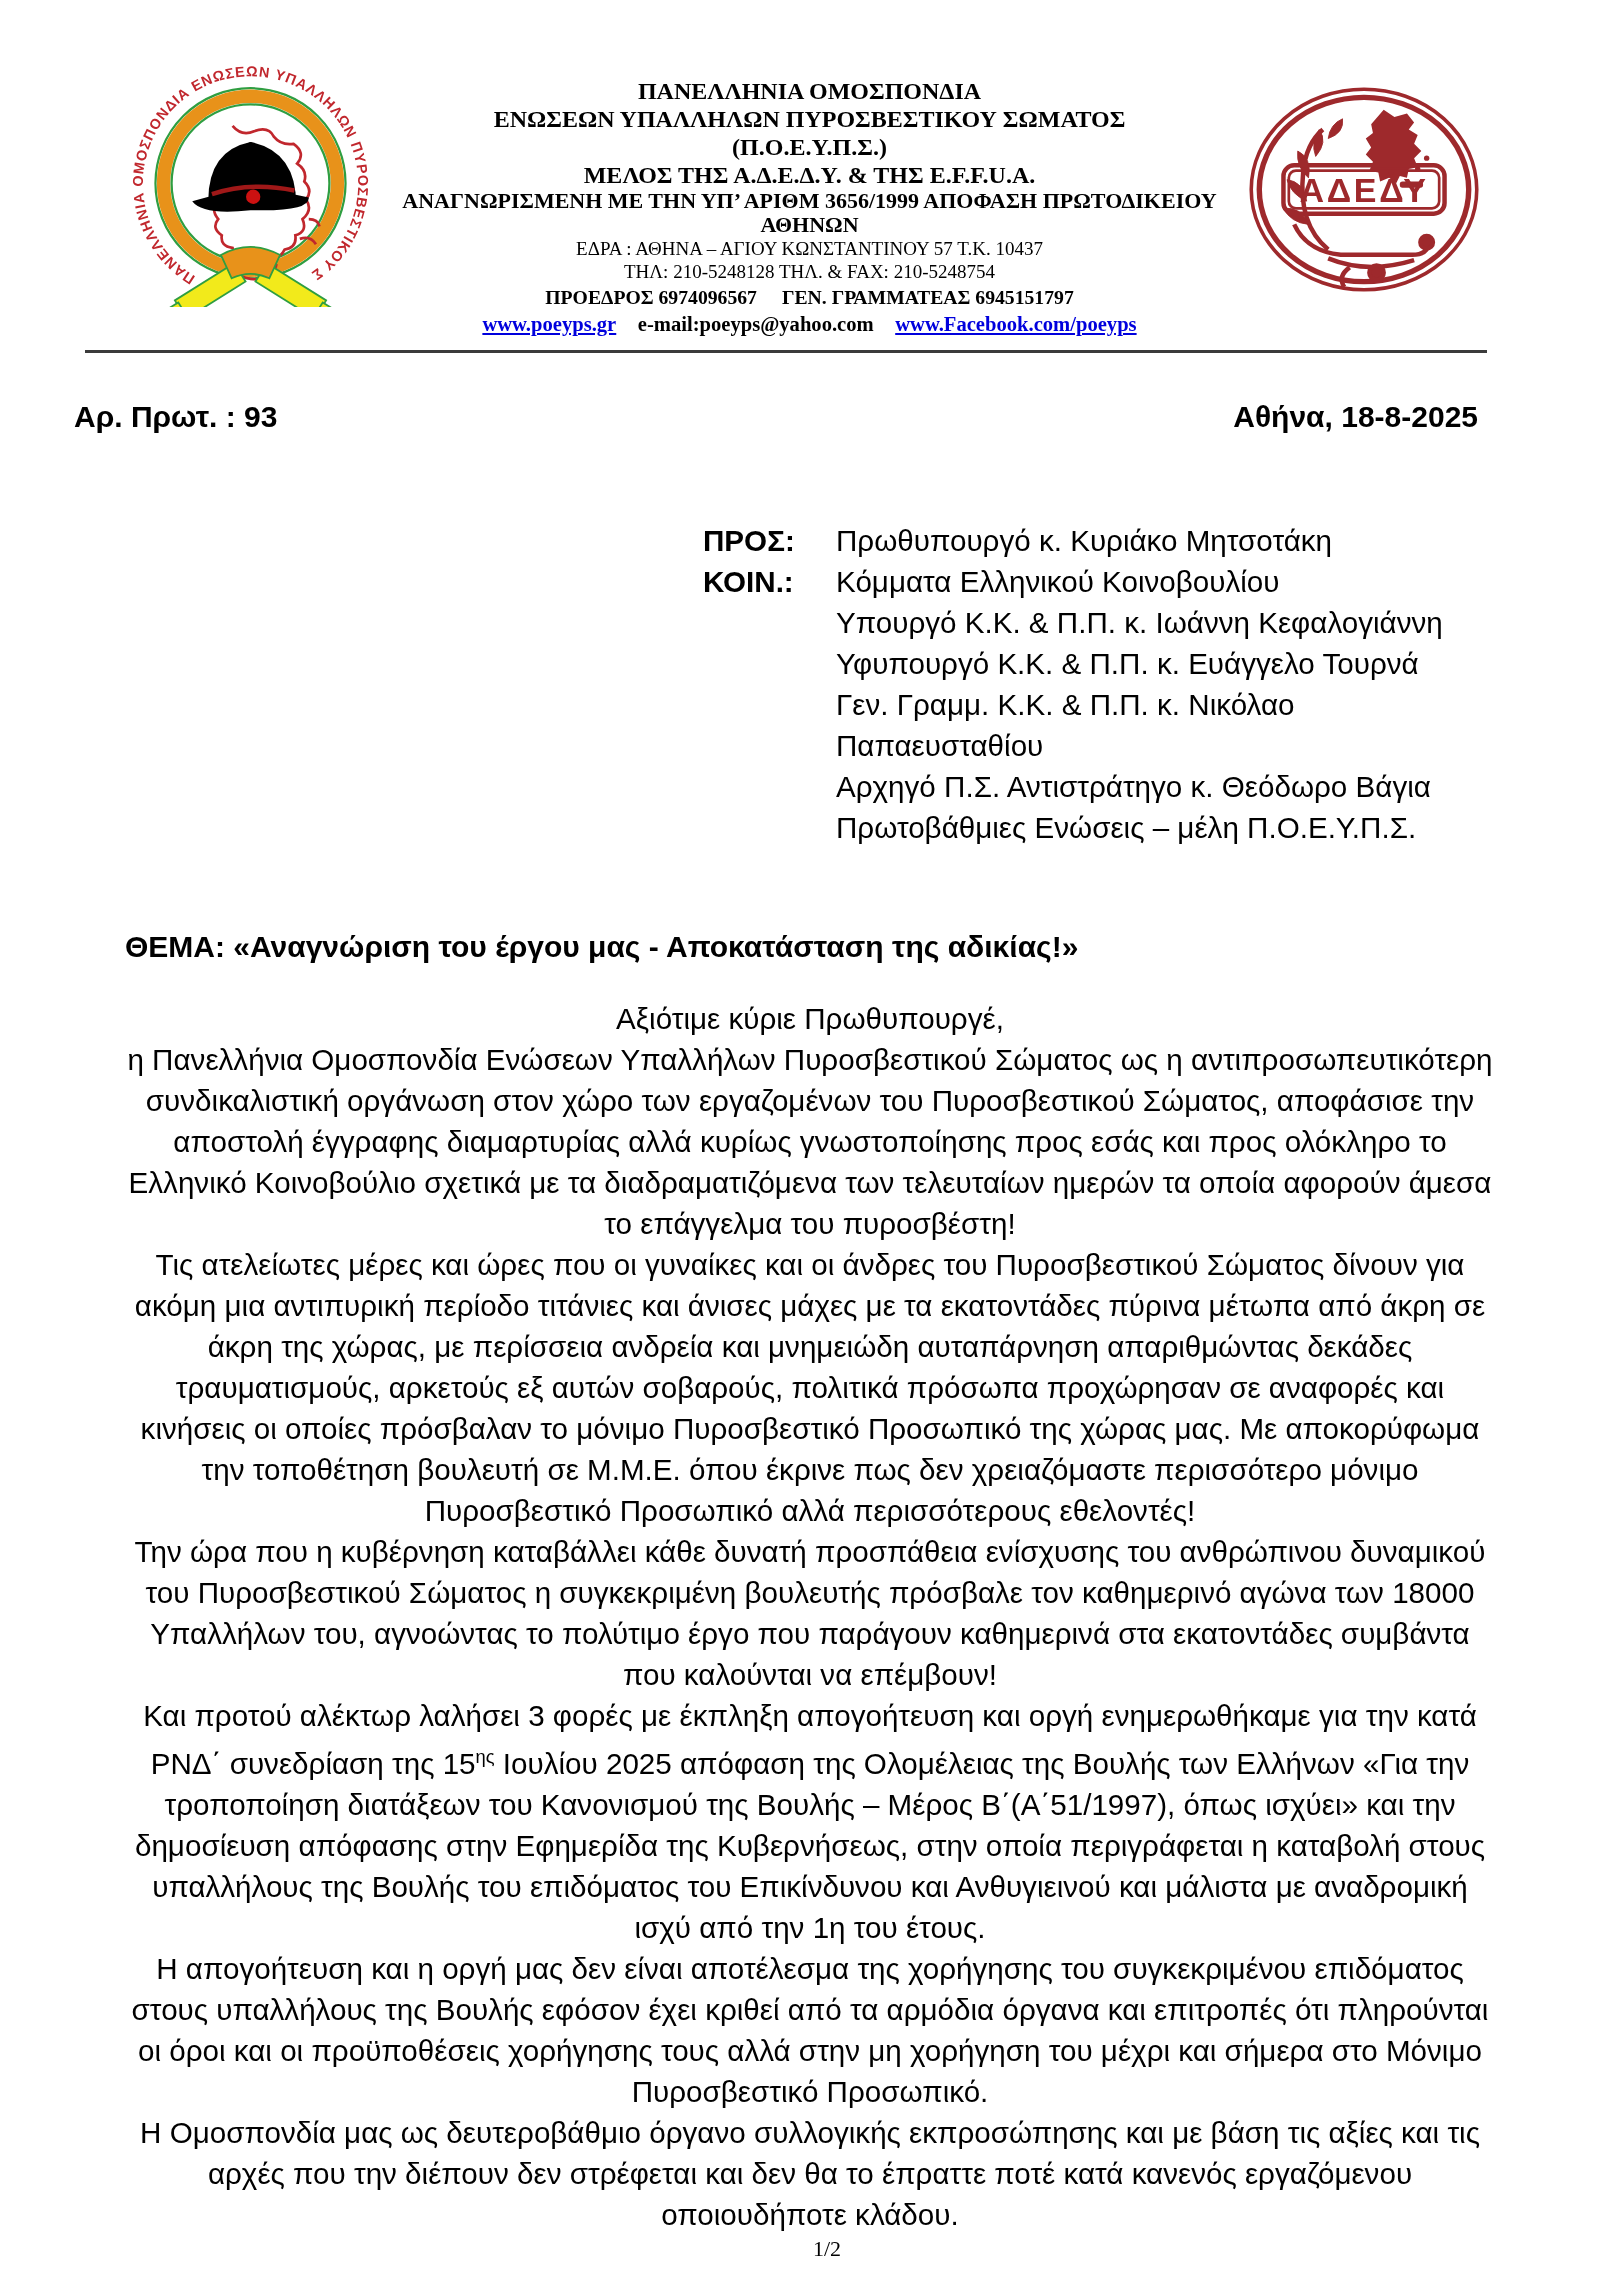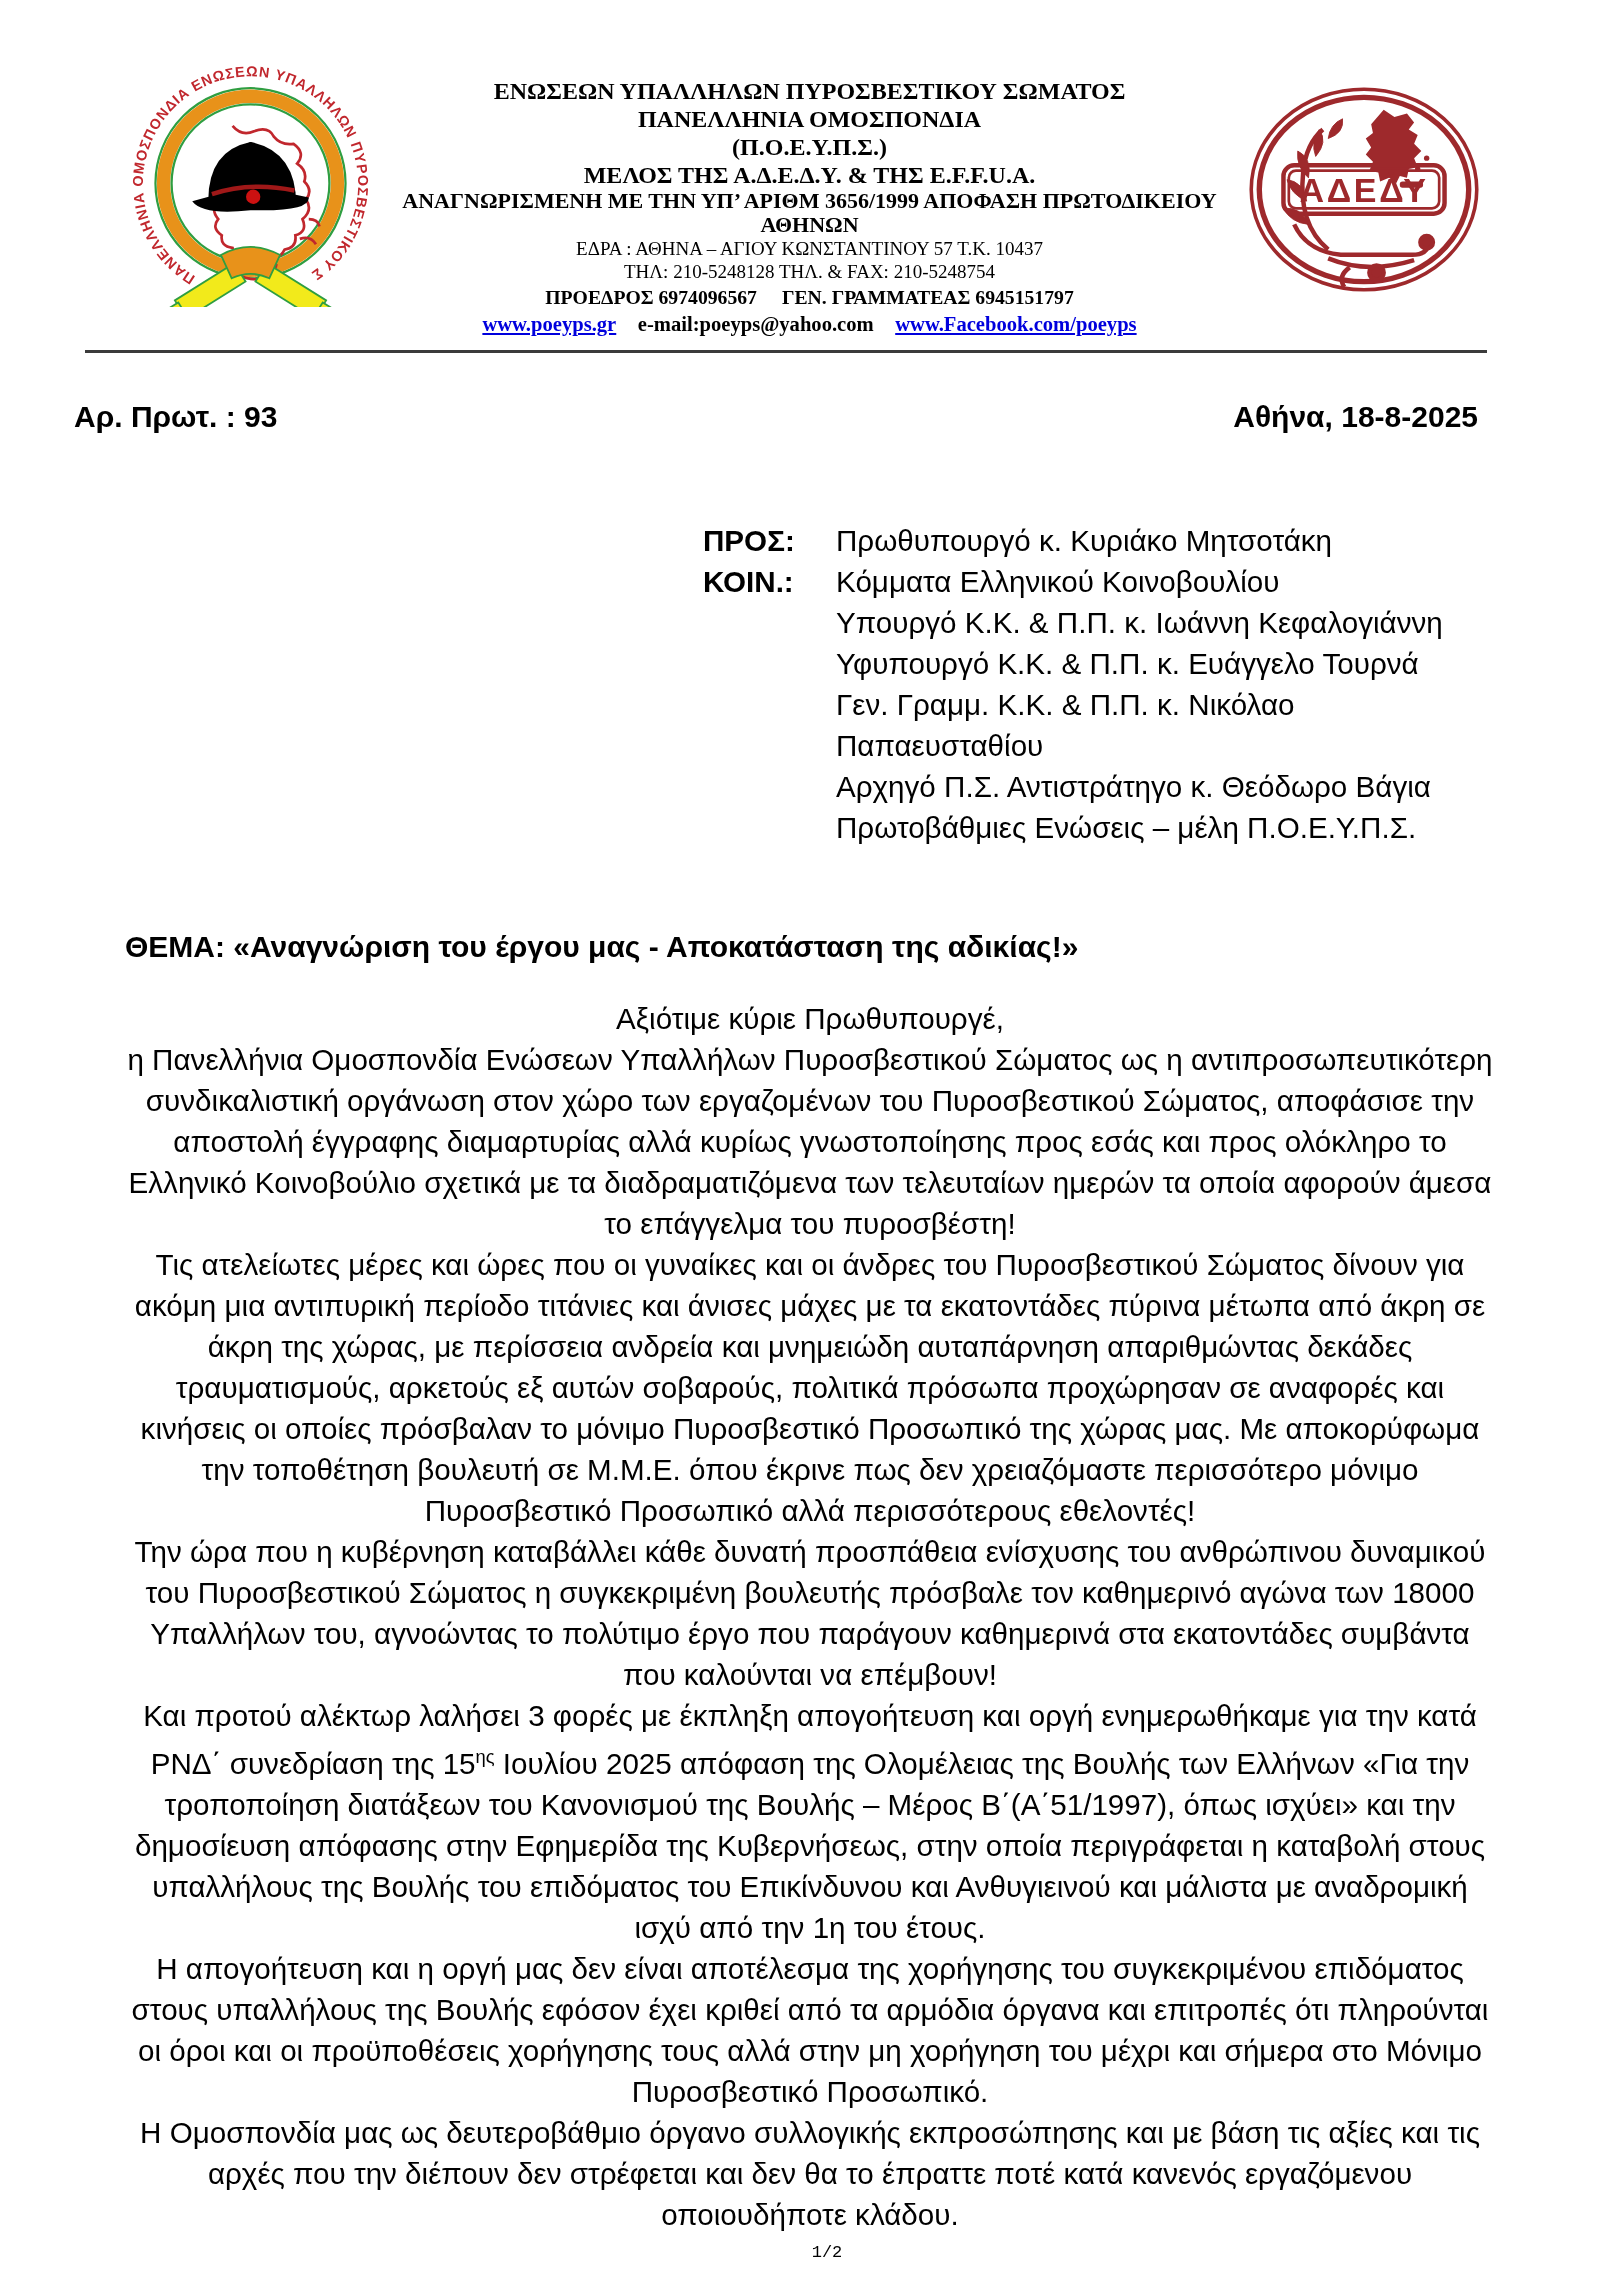--- a/index.html
+++ b/index.html
@@ -37,21 +37,21 @@
   .rcpt-label{width:133px;flex:none;font-weight:bold;}
   
   .subject{margin:82px 125px 0 125px;font-weight:bold;font-size:30px;}
   
   .body-text{margin:34px 125px 0 125px;font-size:29.6px;line-height:41px;text-align:justify;}
   .body-text p{margin:0;text-align:center;}
   .salutation{text-align:left;}
   sup{font-size:0.62em;}
   
   .page-number{position:absolute;left:0;right:0;bottom:31px;text-align:center;
-    font-family:Liberation Mono, monospace;font-size:17px;padding-left:34px;}
+    font-family:Liberation Serif, serif;font-size:22px;padding-left:34px;}
 </style>
 </head>
 <body>
 
 <div class="page">
 
   <div class="header">
 
     <div class="logo-left">
       <svg viewBox="0 0 282 290" width="253" height="260">
@@ -91,22 +91,22 @@
           <g transform="translate(141,244) rotate(32)">
             <rect x="14" y="-12" width="78" height="24" fill="#f2ea1b"></rect>
             <rect x="90" y="-8" width="18" height="16" fill="#f2ea1b"></rect>
           </g>
           <path d="M108 232 Q141 214 174 232 L162 258 Q141 248 120 258 Z" fill="#e8921a" stroke="#2f9e41"></path>
         </g>
       </svg>
     </div>
 
     <div class="header-center">
+      <div class="org-line">ΠΑΝΕΛΛΗΝΙΑ ΟΜΟΣΠΟΝΔΙΑ</div>
       <div class="org-line">ΕΝΩΣΕΩΝ ΥΠΑΛΛΗΛΩΝ ΠΥΡΟΣΒΕΣΤΙΚΟΥ ΣΩΜΑΤΟΣ</div>
-      <div class="org-line">ΠΑΝΕΛΛΗΝΙΑ ΟΜΟΣΠΟΝΔΙΑ</div>
       <div class="org-line">(Π.Ο.Ε.Υ.Π.Σ.)</div>
       <div class="org-line">ΜΕΛΟΣ ΤΗΣ Α.Δ.Ε.Δ.Υ. &amp; ΤΗΣ E.F.F.U.A.</div>
       <div class="org-line small">ΑΝΑΓΝΩΡΙΣΜΕΝΗ ΜΕ ΤΗΝ ΥΠ’ ΑΡΙΘΜ 3656/1999 ΑΠΟΦΑΣΗ ΠΡΩΤΟΔΙΚΕΙΟΥ ΑΘΗΝΩΝ</div>
       <div class="addr-line">ΕΔΡΑ : ΑΘΗΝΑ – ΑΓΙΟΥ ΚΩΝΣΤΑΝΤΙΝΟΥ 57 Τ.Κ. 10437</div>
       <div class="addr-line">ΤΗΛ: 210-5248128 ΤΗΛ. &amp; FAX: 210-5248754</div>
       <div class="officers-line">
         <span>ΠΡΟΕΔΡΟΣ 6974096567</span><span class="gap"></span><span>ΓΕΝ. ΓΡΑΜΜΑΤΕΑΣ 6945151797</span>
       </div>
       <div class="links-line">
         <a class="hl" href="#">www.poeyps.gr</a><span class="gap"></span><span class="email">e-mail:poeyps@yahoo.com</span><span class="gap"></span><a class="hl" href="#">www.Facebook.com/poeyps</a>

